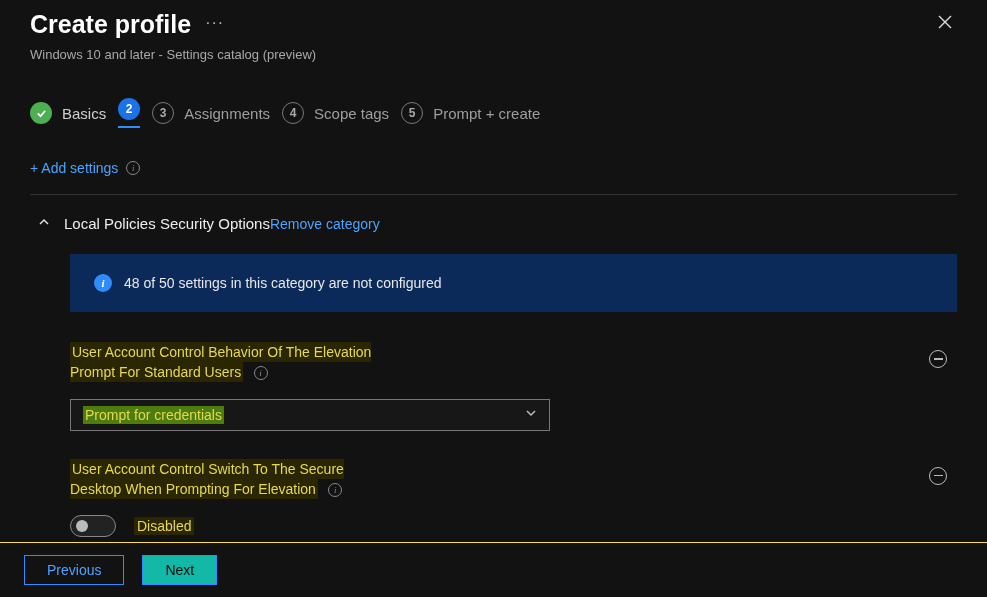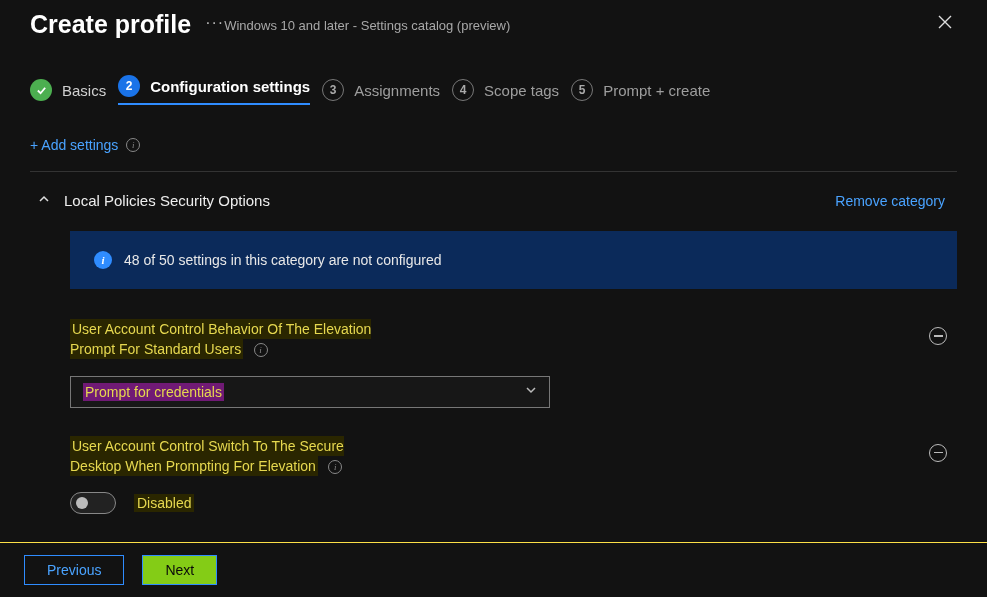--- a/index.html
+++ b/index.html
@@ -17,21 +17,21 @@
       position: relative;
     }
     .header {
       padding: 10px 30px 6px 30px;
       display: flex;
       align-items: flex-start;
       justify-content: space-between;
     }
     .title-block {
       display: flex;
-      flex-direction: row;
+      flex-direction: column;
     }
     .title-row {
       display: flex;
       align-items: center;
       gap: 14px;
     }
     .title {
       font-size: 25px;
       font-weight: 600;
       color: #ffffff;
@@ -130,21 +130,21 @@
     .divider {
       border-top: 1px solid #333;
       margin: 0 30px;
     }
     .category {
       padding: 16px 30px 0 30px;
     }
     .category-head {
       display: flex;
       align-items: center;
-      justify-content: space-between;
+      justify-content: flex-start;
       padding: 4px 12px 6px 8px;
     }
     .category-head-left {
       display: flex;
       align-items: center;
       gap: 14px;
     }
     .chev {
       color: #ddd;
       font-size: 12px;
@@ -221,21 +221,21 @@
       width: 480px;
       display: flex;
       align-items: center;
       justify-content: space-between;
       cursor: pointer;
       background: #171717;
     }
     .dropdown-value {
       font-size: 14px;
       color: #e6d84f;
-      background: #701a75;
+      background: #4d7c0f;
       padding: 1px 2px;
     }
     .dropdown-chev {
       color: #bbb;
       font-size: 12px;
     }
     .toggle {
       width: 46px;
       height: 22px;
       border: 1px solid #888;
@@ -293,21 +293,21 @@
       padding: 6px 22px;
       font-size: 14px;
       cursor: pointer;
       border: 1px solid #2f8cff;
     }
     .btn-secondary {
       background: transparent;
       color: #4aa3ff;
     }
     .btn-primary {
-      background: #84cc16;
+      background: #14b8a6;
       color: #0a0a0a;
       border-color: #2f8cff;
     }
   </style>
 </head>
 <body>
 
 <div class="header">
   <div class="title-block">
     <div class="title-row">
@@ -327,21 +327,20 @@
   <div class="step done">
     <div class="step-badge done">
       <svg width="11" height="11" viewBox="0 0 12 12">
           <path d="M2 6 L5 9 L10 3" stroke="#fff" stroke-width="2" fill="none"></path>
         </svg>
     </div>
     <div class="step-label">Basics</div>
   </div>
   <div class="step active">
     <div class="step-badge active">2</div>
-    <div class="step-label">Configuration settings</div>
   </div>
   <div class="step">
     <div class="step-badge pending">3</div>
     <div class="step-label">Assignments</div>
   </div>
   <div class="step">
     <div class="step-badge pending">4</div>
     <div class="step-label">Scope tags</div>
   </div>
   <div class="step">

